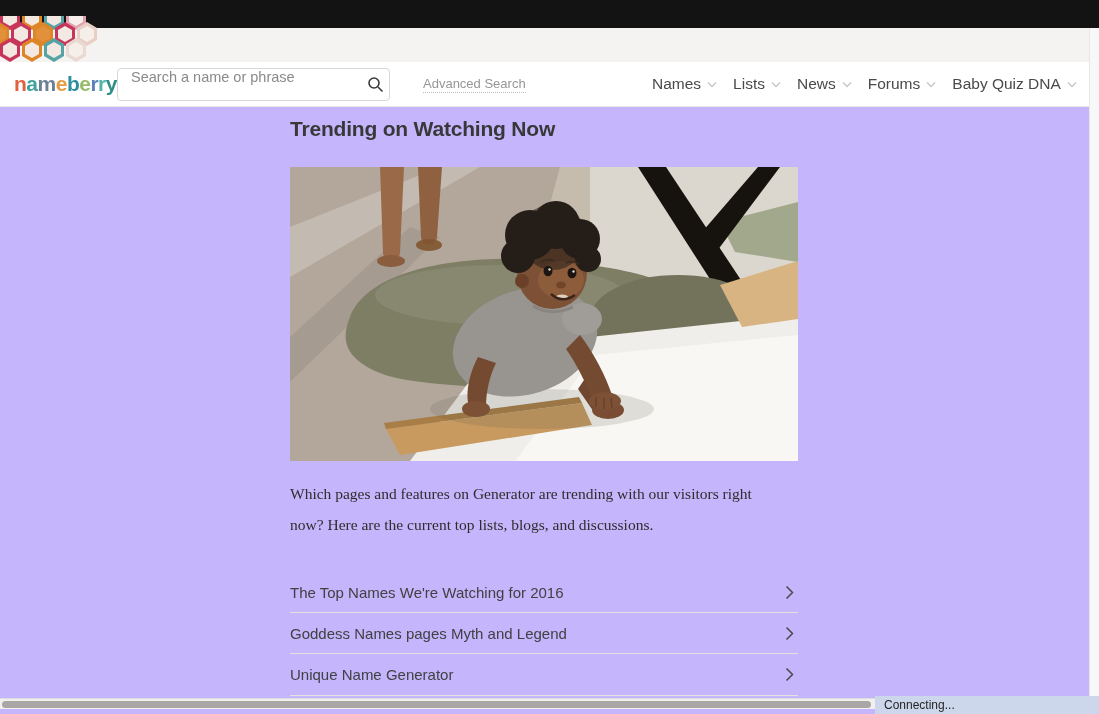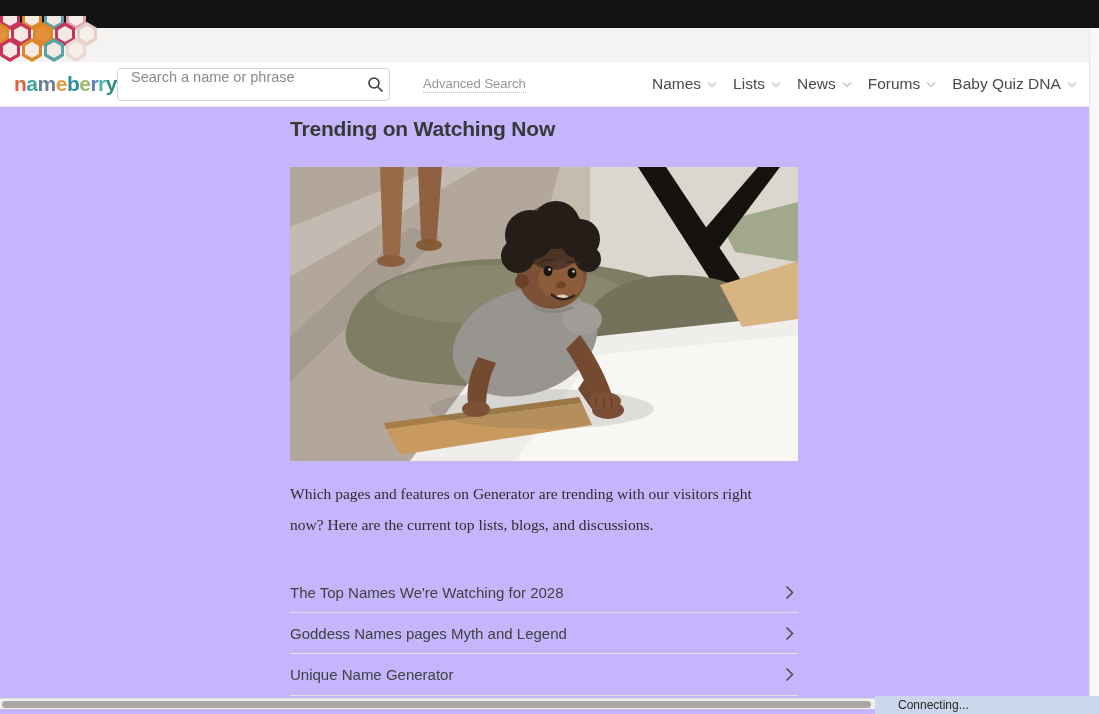--- a/index.html
+++ b/index.html
@@ -55,21 +55,21 @@
   .trend-row span.lbl{font-size:15px;color:#414141;}
   .trend-row .chev{display:flex;align-items:center;margin-right:4px;}
 
   
   .vscroll{position:absolute;left:1089px;top:28px;width:10px;height:686px;background:#f8f8f8;
            border-left:1px solid #e8e7e5;box-sizing:border-box;z-index:2;}
   .hscroll{position:absolute;left:0;top:698px;width:1099px;height:11px;background:#f1f0ef;
            border-top:1px solid #dddcda;box-sizing:border-box;z-index:4;}
   .hthumb{position:absolute;left:2px;top:2px;width:869px;height:7px;border-radius:3.5px;background:#a9a7a5;}
   .status-pop{position:absolute;left:875px;top:696px;width:224px;height:18px;background:#cdd7eb;
-              z-index:5;font-size:12px;color:#252525;line-height:18px;padding-left:23px;box-sizing:border-box;}
+              z-index:5;font-size:12px;color:#252525;line-height:18px;padding-left:9px;box-sizing:border-box;}
 </style>
 </head>
 <body>
 
 <div class="stage">
 
   <div class="black-bar"></div>
 
   <div class="promo">
     <div class="promo-brand">
@@ -251,21 +251,21 @@
       </svg>
     </div>
 
     <div class="intro">
       <div>Which pages and features on Generator are trending with our visitors right</div>
       <div>now? Here are the current top lists, blogs, and discussions.</div>
     </div>
 
     <div class="trend-list">
       <div class="trend-row">
-        <span class="lbl">The Top Names We're Watching for 2028</span>
+        <span class="lbl">The Top Names We're Watching for 2016</span>
         <span class="chev">
           <svg width="9" height="15" viewBox="0 0 9 15">
               <polyline points="1.5,1.5 7.5,7.5 1.5,13.5" fill="none" stroke="#4a4a4a" stroke-width="1.5"></polyline>
             </svg>
         </span>
       </div>
       <div class="trend-row">
         <span class="lbl">Goddess Names pages Myth and Legend</span>
         <span class="chev">
           <svg width="9" height="15" viewBox="0 0 9 15">

